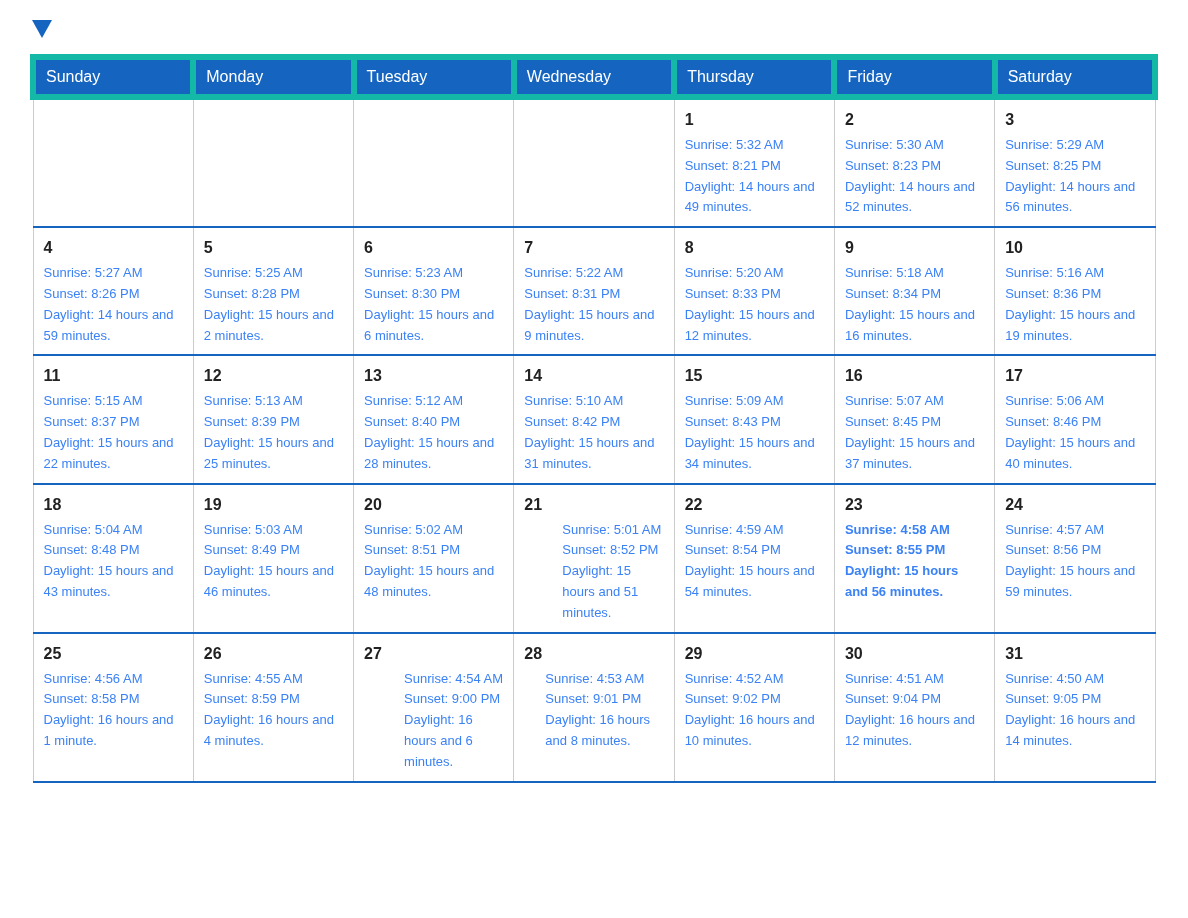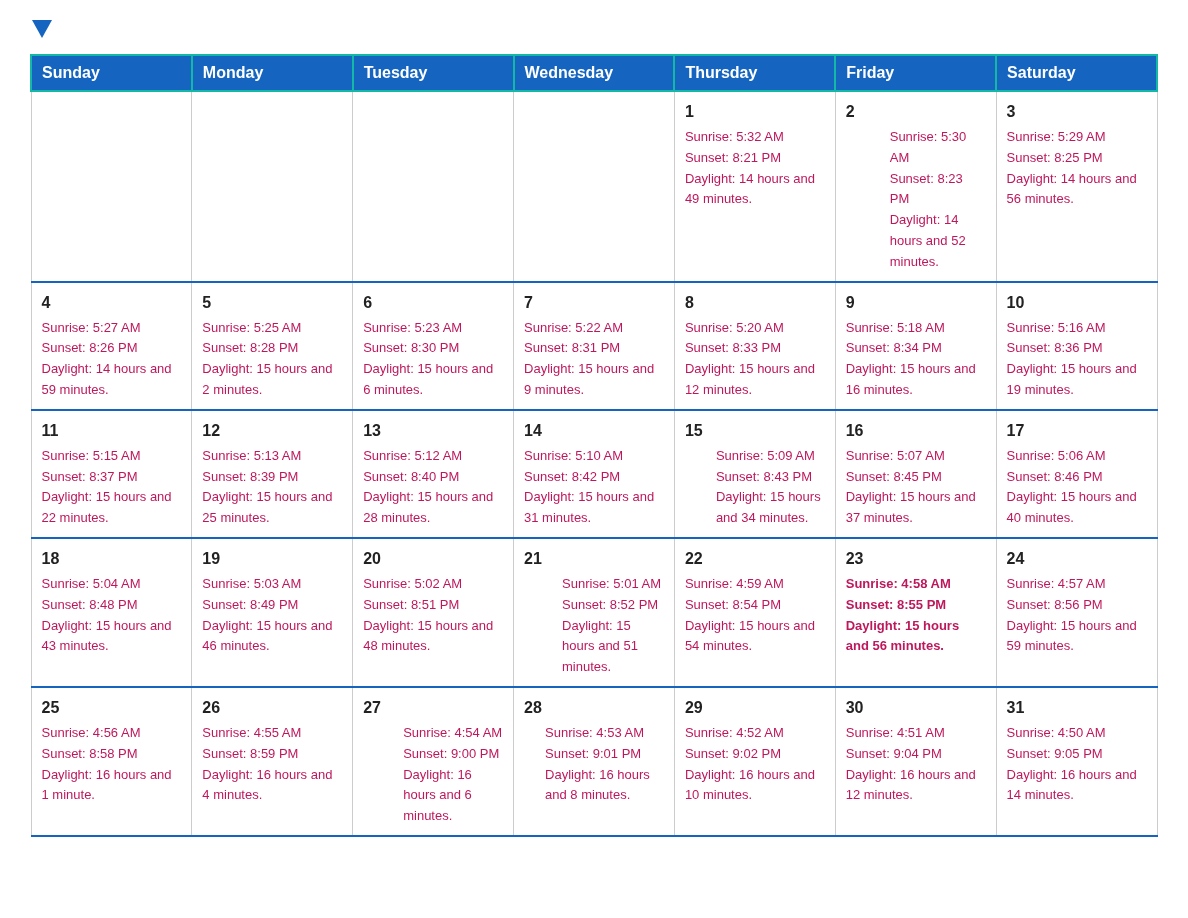--- a/index.html
+++ b/index.html
@@ -39,24 +39,24 @@
       width: 100%;
       border-collapse: collapse;
       margin-top: 10px;
     }
     .calendar-table thead tr {
       background-color: #1565C0;
     }
     .calendar-table thead th {
       color: #fff;
       font-size: 16px;
-      font-weight: bold;
+      font-weight: normal;
       padding: 8px 10px;
       text-align: left;
-      border: 2px solid #14b8a6;
+      border: 6px solid #14b8a6;
     }
     .calendar-table tbody tr {
       border-bottom: 2px solid #1565C0;
     }
     .calendar-table tbody td {
       vertical-align: top;
       padding: 8px 10px;
       border-left: 1px solid #ccc;
       border-right: 1px solid #ccc;
       width: calc(100% / 7);
@@ -70,21 +70,21 @@
     }
     .day-number {
       font-size: 16px;
       font-weight: bold;
       color: #222;
       display: block;
       margin-bottom: 3px;
     }
     .day-info {
       font-size: 13px;
-      color: #be185d;
+      color: #3b82f6;
       line-height: 1.6;
     }
     .empty-cell {
       background: #fff;
     }
     .logo-wrapper {
       display: flex;
       flex-direction: column;
       align-items: flex-start;
     }
@@ -140,21 +140,21 @@
         <td class="empty-cell"></td>
         <td class="empty-cell"></td>
         <td>
           <span class="day-number">1</span>
           <div class="day-info" style="white-space: pre-line;">Sunrise: 5:32 AM
 Sunset: 8:21 PM
 Daylight: 14 hours and 49 minutes.</div>
         </td>
         <td>
           <span class="day-number">2</span>
-          <div class="day-info" style="white-space: pre-line; margin-left: 44px;">Sunrise: 5:30 AM
+          <div class="day-info" style="white-space: pre-line;">Sunrise: 5:30 AM
 Sunset: 8:23 PM
 Daylight: 14 hours and 52 minutes.</div>
         </td>
         <td>
           <span class="day-number">3</span>
           <div class="day-info" style="white-space: pre-line;">Sunrise: 5:29 AM
 Sunset: 8:25 PM
 Daylight: 14 hours and 56 minutes.</div>
         </td>
       </tr>
@@ -222,21 +222,21 @@
 Daylight: 15 hours and 28 minutes.</div>
         </td>
         <td>
           <span class="day-number">14</span>
           <div class="day-info" style="white-space: pre-line;">Sunrise: 5:10 AM
 Sunset: 8:42 PM
 Daylight: 15 hours and 31 minutes.</div>
         </td>
         <td>
           <span class="day-number">15</span>
-          <div class="day-info" style="white-space: pre-line; margin-left: 31px;">Sunrise: 5:09 AM
+          <div class="day-info" style="white-space: pre-line;">Sunrise: 5:09 AM
 Sunset: 8:43 PM
 Daylight: 15 hours and 34 minutes.</div>
         </td>
         <td>
           <span class="day-number">16</span>
           <div class="day-info" style="white-space: pre-line;">Sunrise: 5:07 AM
 Sunset: 8:45 PM
 Daylight: 15 hours and 37 minutes.</div>
         </td>
         <td>

